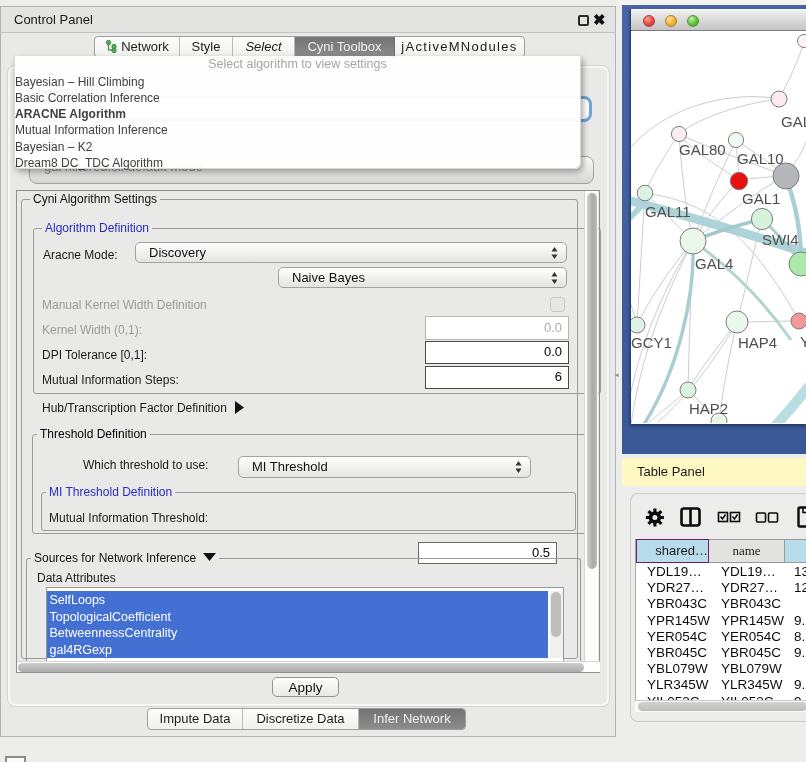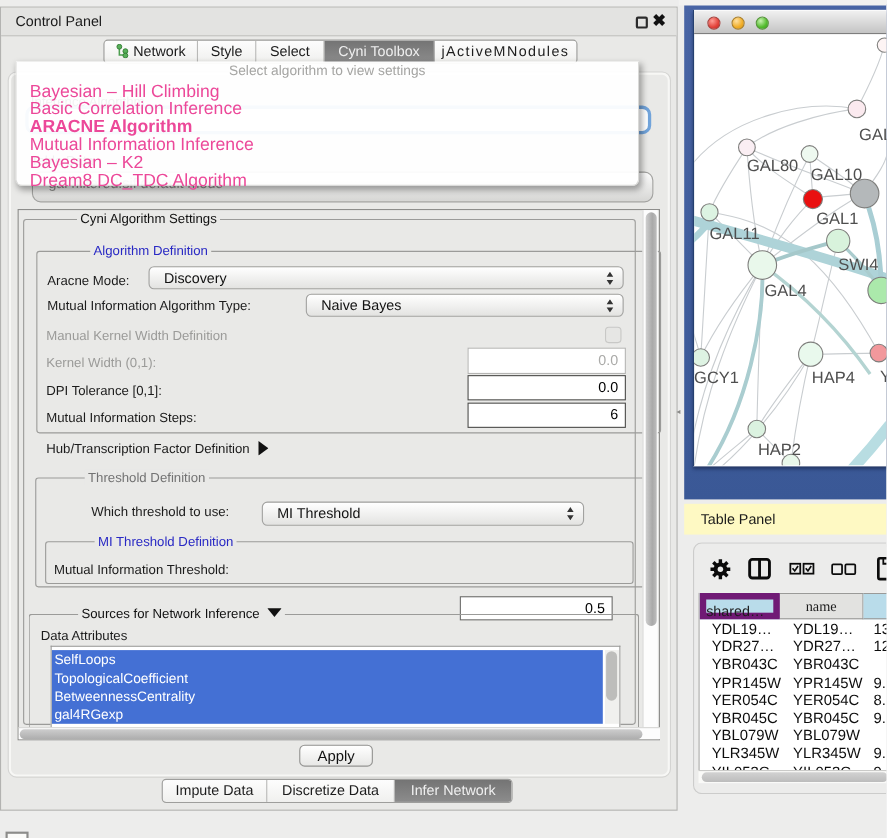--- a/index.html
+++ b/index.html
@@ -25,31 +25,31 @@
   .combo .cv{position:absolute;left:13px;top:0;line-height:20px;}
   .arr{position:absolute;right:8px;top:50%;margin-top:-6px;width:7px;height:12px;}
   
   #spane{left:6px;top:122px;width:584px;height:483px;border:1px solid #8e8e8c;background:#e9e9e7;}
   .vsb{right:1px;top:0;width:14px;height:472px;background:#fdfdfd;border-left:1px solid #d6d6d4;}
   .vsb .th{position:absolute;left:1.5px;top:2px;width:10px;height:376px;background:linear-gradient(90deg,#cfcfcf,#a9a9a9 60%,#bdbdbd);border-radius:5px;}
   .hsb{left:0;bottom:0;width:583px;height:11px;background:#fdfdfd;border-top:1px solid #d6d6d4;}
   .hsb .th{position:absolute;left:1px;top:1px;width:566px;height:8.5px;background:linear-gradient(#cdcdcd,#adadad);border-radius:4.5px;}
   
   .group{border:1px solid #9b9b99;border-radius:3px;}
-  .gtitle{position:absolute;top:-8px;background:#e9e9e7;padding:0 3px;font-size:12px;line-height:14px;white-space:nowrap;margin-left:40px;}
+  .gtitle{position:absolute;top:-8px;background:#e9e9e7;padding:0 3px;font-size:12px;line-height:14px;white-space:nowrap;}
   .lbl{font-size:12px;font-weight:normal;color:#1b1b1b;white-space:nowrap;}
   .dis{color:#9b9b99;}
   .fld{background:#fff;font-size:13px;text-align:right;padding-right:6px;}
   
   #applybtn{left:262px;top:609px;width:67px;height:20px;background:linear-gradient(#ffffff,#e7e7e5);border:1px solid #949492;border-radius:5px;font-size:13.5px;color:#111;text-align:center;line-height:19px;}
   #bottabs{left:146px;top:701px;height:22px;}
   
   #popup{left:14px;top:56px;width:567px;height:113px;background:rgba(255,255,255,0.94);border:1px solid #d9d9d7;border-top:none;border-radius:0 0 6px 6px;box-shadow:2px 3px 6px rgba(0,0,0,0.35);}
   #popup .ph{position:absolute;left:0;top:1px;width:100%;text-align:center;font-size:12.5px;color:#a5a5a3;}
-  #popup .it{position:absolute;left:12px;font-size:16px;color:#ec4899;white-space:nowrap;}
+  #popup .it{position:absolute;left:0px;font-size:12px;color:#404040;white-space:nowrap;}
   
   #rside{left:617px;top:0;width:189px;height:762px;background:#ededec;}
   #bluebg{left:622px;top:4px;width:184px;height:450px;background:linear-gradient(#4965a5,#3a5896);}
   #netwin{left:630px;top:9px;width:176px;height:415px;background:#fff;border-left:1.5px solid #25406f;box-shadow:0 2px 3px rgba(10,20,50,0.5);}
   #nettitle{left:0;top:0;width:100%;height:22px;background:linear-gradient(#f0f0f0,#c4c4c4);border-bottom:1px solid #7e7e7e;border-top:1px solid #fafafa;}
   .tl{position:absolute;top:4.5px;width:12px;height:12px;border-radius:50%;}
   
   #tpbar{left:622px;top:458px;width:184px;height:28px;background:#fef9c3;font-size:13px;color:#1a1a1a;line-height:28px;padding-left:15px;}
   #tpanel{left:630px;top:493px;width:176px;height:229px;background:#ececeb;border:1.5px solid #cccccb;border-radius:8px 0 0 8px;border-right:none;}
 </style>
@@ -165,21 +165,21 @@
         <path d="M77.5 15.5 l2 2.5 3-4.5" stroke-width="1.5"></path>
         <path d="M89.5 15.5 l2 2.5 3-4.5" stroke-width="1.5"></path>
         <rect x="113.5" y="12" width="9" height="9" rx="1" stroke-width="1.6"></rect>
         <rect x="125.5" y="12" width="9" height="9" rx="1" stroke-width="1.6"></rect>
         <path d="M166 6.5 h-9 a1.5 1.5 0 0 0 -1.5 1.5 v16 a1.5 1.5 0 0 0 1.5 1.5 h9" stroke-width="2.4"></path>
         <path d="M160 6.5 v5 h6" stroke-width="1.6"></path>
       </g>
     </svg>
 
     <div class="abs" style="left:4px;top:45px;width:172px;height:161px;background:#fff;border-left:1px solid #a6a6a4;overflow:hidden;">
-      <div class="abs" style="left:0;top:0;width:73px;height:24px;background:#b9dcea;border:6px solid #701a75;font-size:13px;color:#1c1c1c;text-align:left;line-height:22px;">shared…</div>
+      <div class="abs" style="left:0;top:0;width:73px;height:24px;background:#b9dcea;border:1px solid #701a75;font-size:13px;color:#1c1c1c;text-align:right;line-height:22px;">shared…</div>
       <div class="abs" style="left:73px;top:0;width:76px;height:24px;background:#e2e2e0;border:1px solid #9a9a98;border-left:none;font-size:13px;color:#1c1c1c;text-align:center;line-height:22px;font-family:Liberation Serif, serif;">name</div>
       <div class="abs" style="left:149px;top:0;width:27px;height:24px;background:#b9dcea;border:1px solid #9a9a98;border-left:none;"></div>
       <div class="abs" style="left:11px;top:25px;font-size:13.5px;color:#0d0d0d;line-height:16.2px;">YDL19…<br>YDR27…<br>YBR043C<br>YPR145W<br>YER054C<br>YBR045C<br>YBL079W<br>YLR345W<br>YIL053C</div>
       <div class="abs" style="left:85px;top:25px;font-size:13.5px;color:#0d0d0d;line-height:16.2px;">YDL19…<br>YDR27…<br>YBR043C<br>YPR145W<br>YER054C<br>YBR045C<br>YBL079W<br>YLR345W<br>YIL053C</div>
       <div class="abs" style="left:158px;top:25px;font-size:13.5px;color:#0d0d0d;line-height:16.2px;">13<br>12<br>&nbsp;<br>9.<br>8.<br>9.<br>&nbsp;<br>9.<br>9.</div>
     </div>
     <div class="abs" style="left:4px;top:206px;width:172px;height:12px;background:#fafaf8;border-top:1px solid #cacac8;">
       <div class="abs" style="left:3px;top:0.5px;width:169px;height:9.5px;background:linear-gradient(#d2d2d2,#bcbcbc);border-radius:5px;"></div>
     </div>
   </div>
@@ -189,21 +189,21 @@
     <div class="abs flbtn"></div>
     <div class="abs xbtn">✖</div>
     <div class="abs seg" id="toptabs">
       <div class="t" style="width:85px;"><svg width="13" height="13" viewBox="0 0 13 13" style="vertical-align:-2px;margin-right:3px">
             <path d="M3.5 3 V10 H8" stroke="#4e9e50" stroke-width="1.4" fill="none"></path>
             <circle cx="3.5" cy="2.5" r="2.2" fill="#59b05b" stroke="#2d7a2f" stroke-width="0.8"></circle>
             <circle cx="9" cy="6.5" r="2.2" fill="#59b05b" stroke="#2d7a2f" stroke-width="0.8"></circle>
             <circle cx="9" cy="10.5" r="2.2" fill="#59b05b" stroke="#2d7a2f" stroke-width="0.8"></circle>
           </svg>Network</div>
       <div class="t" style="width:53px;">Style</div>
-      <div class="t" style="width:62px;">Select</div>
+      <div class="t" style="width:62px;font-style:italic;">Select</div>
       <div class="t sel" style="width:100px;">Cyni Toolbox</div>
       <div class="t" style="width:129px;letter-spacing:1.3px;">jActiveMNodules</div>
     </div>
 
     <div class="abs" id="cppanel">
 
       <div class="abs" style="left:13px;top:28px;width:569px;height:26px;background:#fff;border:3px solid #71a3da;border-radius:8px;"></div>
       <div class="abs lbl" style="left:18px;top:17px;">Inference Algorithm</div>
       <div class="abs lbl" style="left:18px;top:71px;">Table Data</div>
       <div class="abs combo" style="left:19px;top:88px;width:565px;height:28px;border-radius:8px;background:linear-gradient(#fbfbfb,#d6d6d4);">
@@ -218,41 +218,40 @@
         <div class="abs group" style="left:16px;top:37px;width:568px;height:166px;">
           <div class="gtitle" style="left:8px;color:#2929c4;">Algorithm Definition</div>
         </div>
         <div class="abs lbl" style="left:26px;top:57px;">Aracne Mode:</div>
         <div class="abs combo" style="left:118px;top:51px;width:432px;height:21px;padding-left:12px;">
             <span class="cv">Discovery</span>
             <svg class="arr" viewBox="0 0 7 12">
               <path d="M3.5 0 L6.5 4.5 H0.5 Z M3.5 12 L0.5 7.5 H6.5 Z" fill="#333"></path>
             </svg>
           </div>
-        <div class="abs lbl" style="left:26px;top:80px;">Mutual Information Algorithm Type:</div>
         <div class="abs combo" style="left:261px;top:76px;width:289px;height:21px;">
             <span class="cv">Naive Bayes</span>
             <svg class="arr" viewBox="0 0 7 12">
               <path d="M3.5 0 L6.5 4.5 H0.5 Z M3.5 12 L0.5 7.5 H6.5 Z" fill="#333"></path>
             </svg>
           </div>
         <div class="abs lbl dis" style="left:25px;top:107px;">Manual Kernel Width Definition</div>
         <div class="abs" style="left:533px;top:106px;width:15px;height:15px;background:#e6e6e4;border:1px solid #c8c8c6;border-radius:3.5px;"></div>
         <div class="abs lbl dis" style="left:25px;top:132px;">Kernel Width (0,1):</div>
         <div class="abs fld" style="left:408px;top:125px;width:144px;height:24px;border:1px solid #b5b5b3;color:#ababa9;line-height:22px;">0.0</div>
         <div class="abs lbl" style="left:25px;top:157px;">DPI Tolerance [0,1]:</div>
         <div class="abs fld" style="left:408px;top:150px;width:144px;height:23px;border:1.5px solid #4a4a48;color:#000;line-height:20px;">0.0</div>
         <div class="abs lbl" style="left:25px;top:182px;">Mutual Information Steps:</div>
         <div class="abs fld" style="left:408px;top:175px;width:144px;height:23px;border:1.5px solid #4a4a48;color:#000;line-height:20px;">6</div>
         <div class="abs lbl" style="left:25px;top:210px;">Hub/Transcription Factor Definition <svg width="10" height="13" viewBox="0 0 10 13" style="vertical-align:-2px;margin-left:4px">
               <path d="M1 0 L10 6.5 L1 13 Z" fill="#111"></path>
             </svg></div>
 
         <div class="abs group" style="left:15px;top:243px;width:555px;height:100px;">
-          <div class="gtitle" style="left:4px;color:#737373;">Threshold Definition</div>
+          <div class="gtitle" style="left:4px;color:#000000;">Threshold Definition</div>
         </div>
         <div class="abs lbl" style="left:66px;top:267px;">Which threshold to use:</div>
         <div class="abs combo" style="left:221px;top:265px;width:293px;height:22px;">
             <span class="cv">MI Threshold</span>
             <svg class="arr" viewBox="0 0 7 12">
               <path d="M3.5 0 L6.5 4.5 H0.5 Z M3.5 12 L0.5 7.5 H6.5 Z" fill="#333"></path>
             </svg>
           </div>
         <div class="abs group" style="left:24px;top:301px;width:535px;height:39px;">
           <div class="gtitle" style="left:4px;color:#2929c4;">MI Threshold Definition</div>

